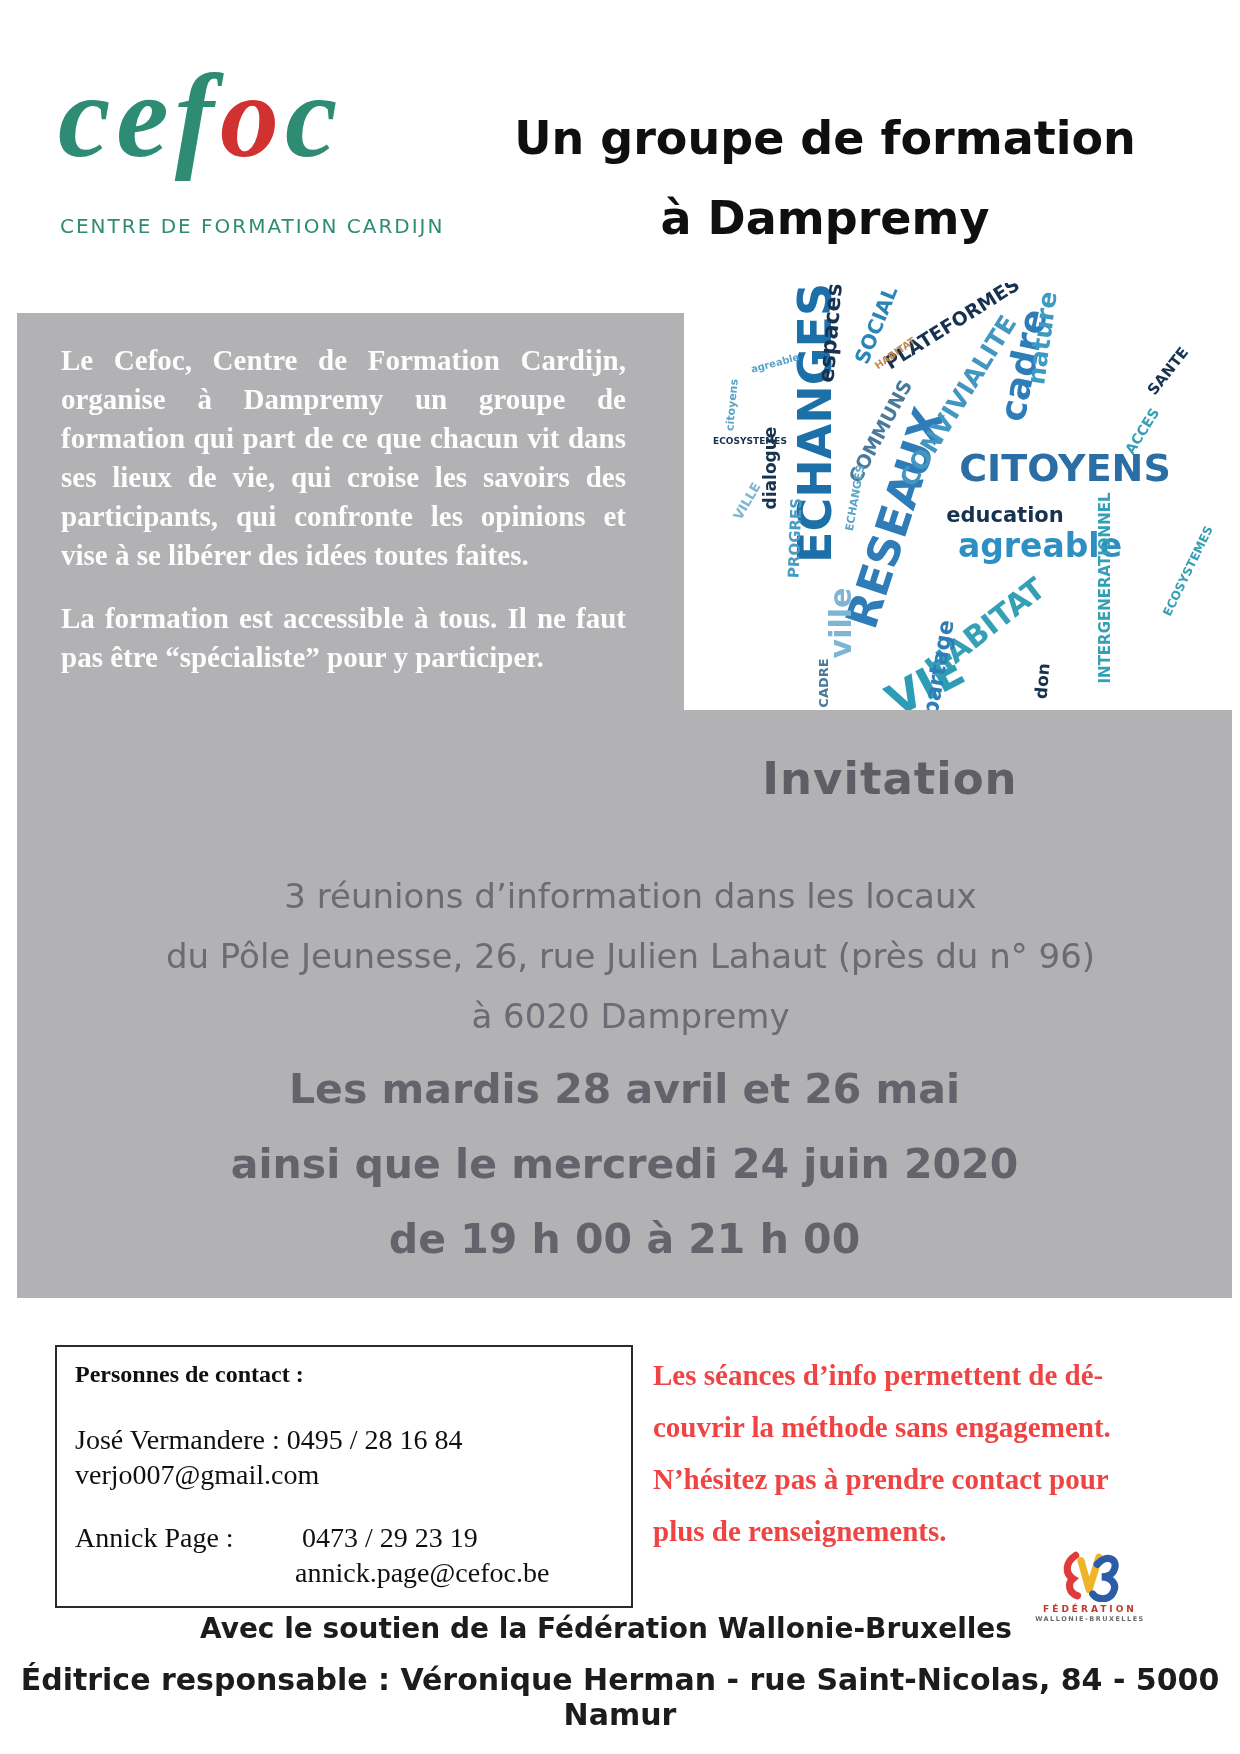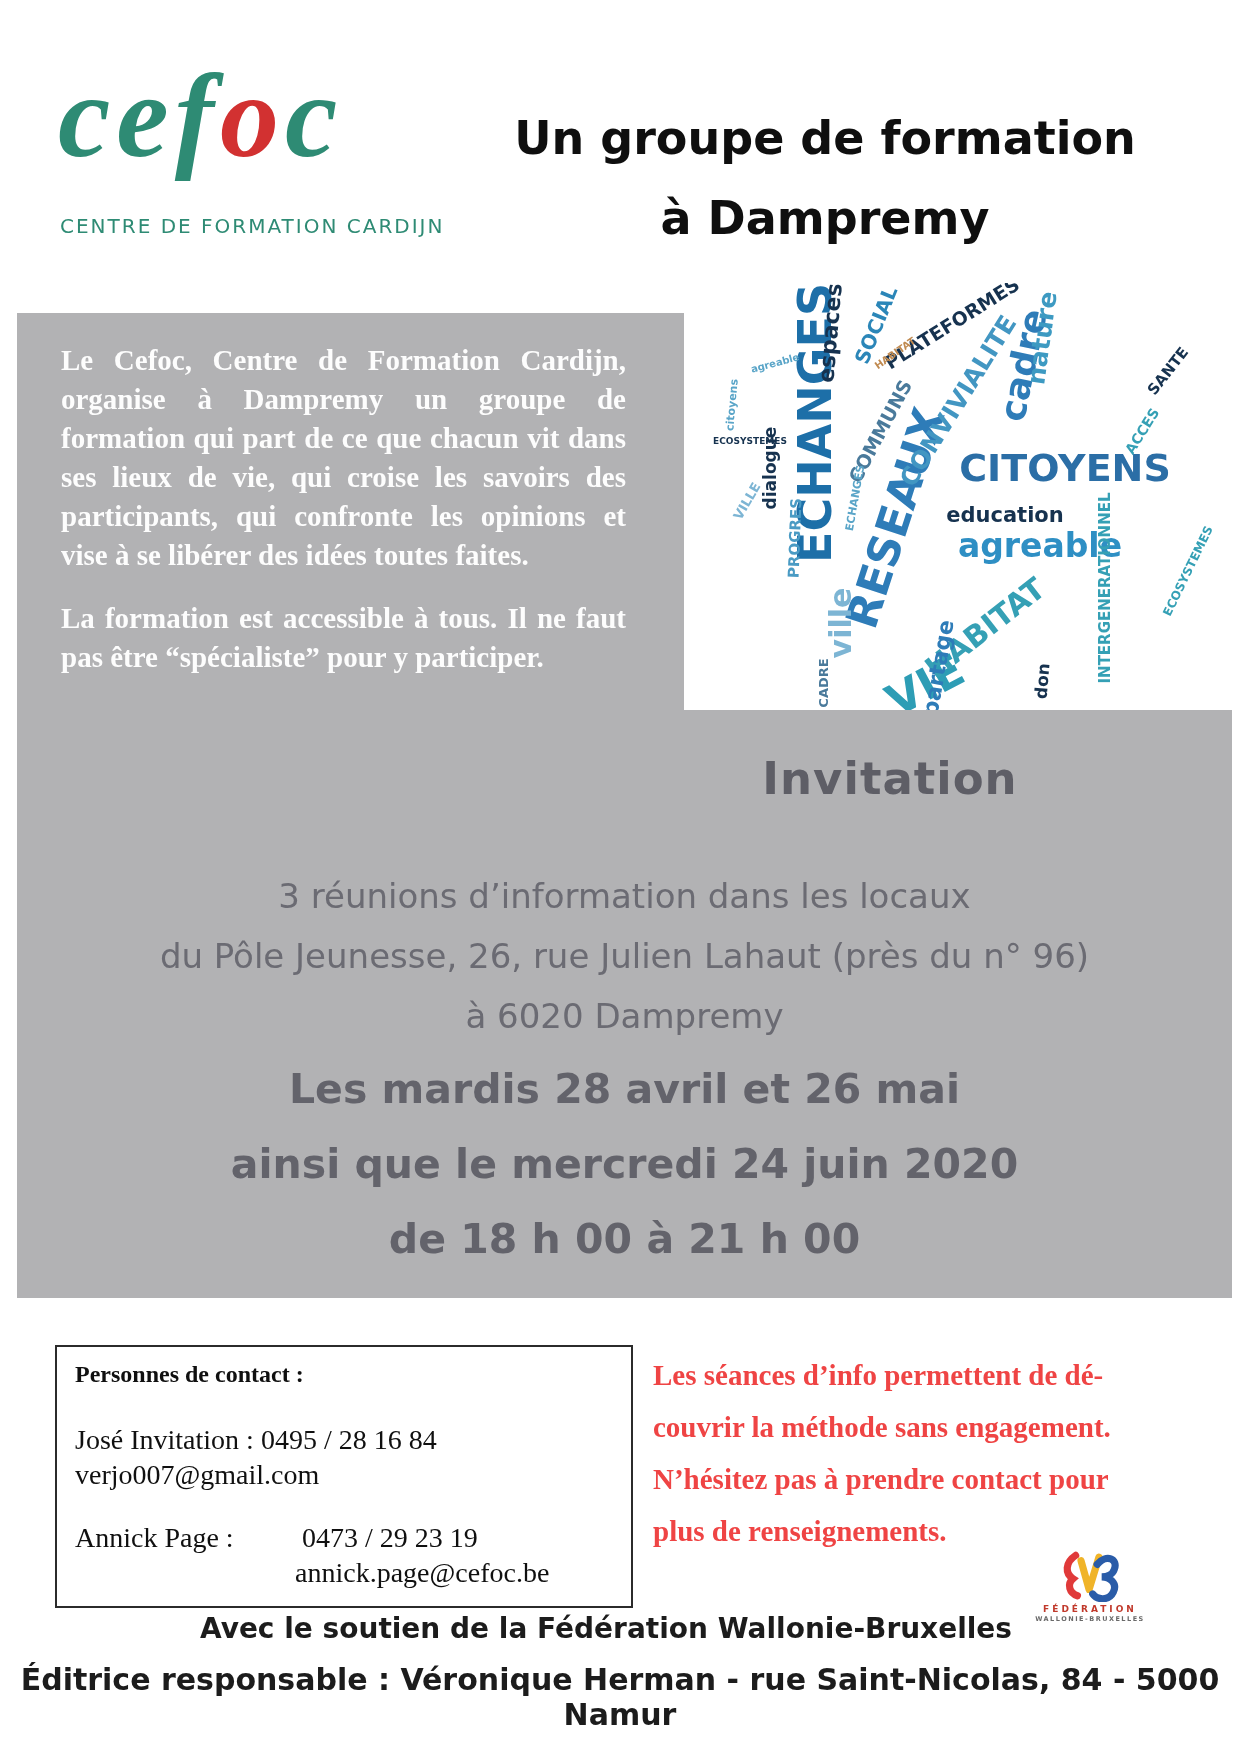--- a/index.html
+++ b/index.html
@@ -26,21 +26,21 @@
   .intro-text p{margin:0 0 24px 0;}
 
   
   .cloud{position:absolute;left:690px;top:283px;width:545px;height:427px;overflow:hidden;background:#fff;}
   .wc-word{position:absolute;font-family:"DejaVu Sans",sans-serif;font-weight:bold;white-space:nowrap;}
 
   
   .inv-title{position:absolute;left:550px;top:752px;width:680px;text-align:center;
     font-size:45px;font-weight:bold;color:#5e5e66;letter-spacing:1px;}
   .inv-lines{position:absolute;left:17px;top:866px;width:1215px;text-align:center;
-    font-size:34px;color:#6b6b73;line-height:60px;}
+    font-size:34px;color:#6b6b73;line-height:60px;padding-left:6px;}
   .inv-dates{position:absolute;left:17px;top:1052px;width:1215px;text-align:center;
     font-size:41px;font-weight:bold;color:#63636b;line-height:75px;}
 
   
   .contact-box{position:absolute;left:55px;top:1345px;width:578px;height:263px;
     box-sizing:border-box;border:2px solid #2b2b2b;padding:14px 18px;
     font-family:"Liberation Serif",serif;color:#101010;background:#fff;}
   .contact-title{font-size:24px;font-weight:bold;margin-bottom:34px;}
   .c-row{font-size:28px;line-height:35px;}
   .c-row.row1{margin-bottom:28px;}
@@ -120,27 +120,27 @@
 
   <div class="inv-title">Invitation</div>
   <div class="inv-lines">
     <div>3 réunions d’information dans les locaux</div>
     <div>du Pôle Jeunesse, 26, rue Julien Lahaut (près du n° 96)</div>
     <div>à 6020 Dampremy</div>
   </div>
   <div class="inv-dates">
     <div>Les mardis 28 avril et 26 mai</div>
     <div>ainsi que le mercredi 24 juin 2020</div>
-    <div>de 18 h 00 à 21 h 00</div>
+    <div>de 19 h 00 à 21 h 00</div>
   </div>
 
   <div class="contact-box">
     <div class="contact-title">Personnes de contact :</div>
     <div class="c-row row1">
-      <span>José Invitation :</span>
+      <span>José Vermandere :</span>
       <span>0495 / 28 16 84</span>
       <div class="c-email-0">verjo007@gmail.com</div>
     </div>
     <div class="c-row">
       <span class="c-name-1">Annick Page :</span>
       <span>0473 / 29 23 19</span>
       <div class="c-email-1">annick.page@cefoc.be</div>
     </div>
   </div>
 

